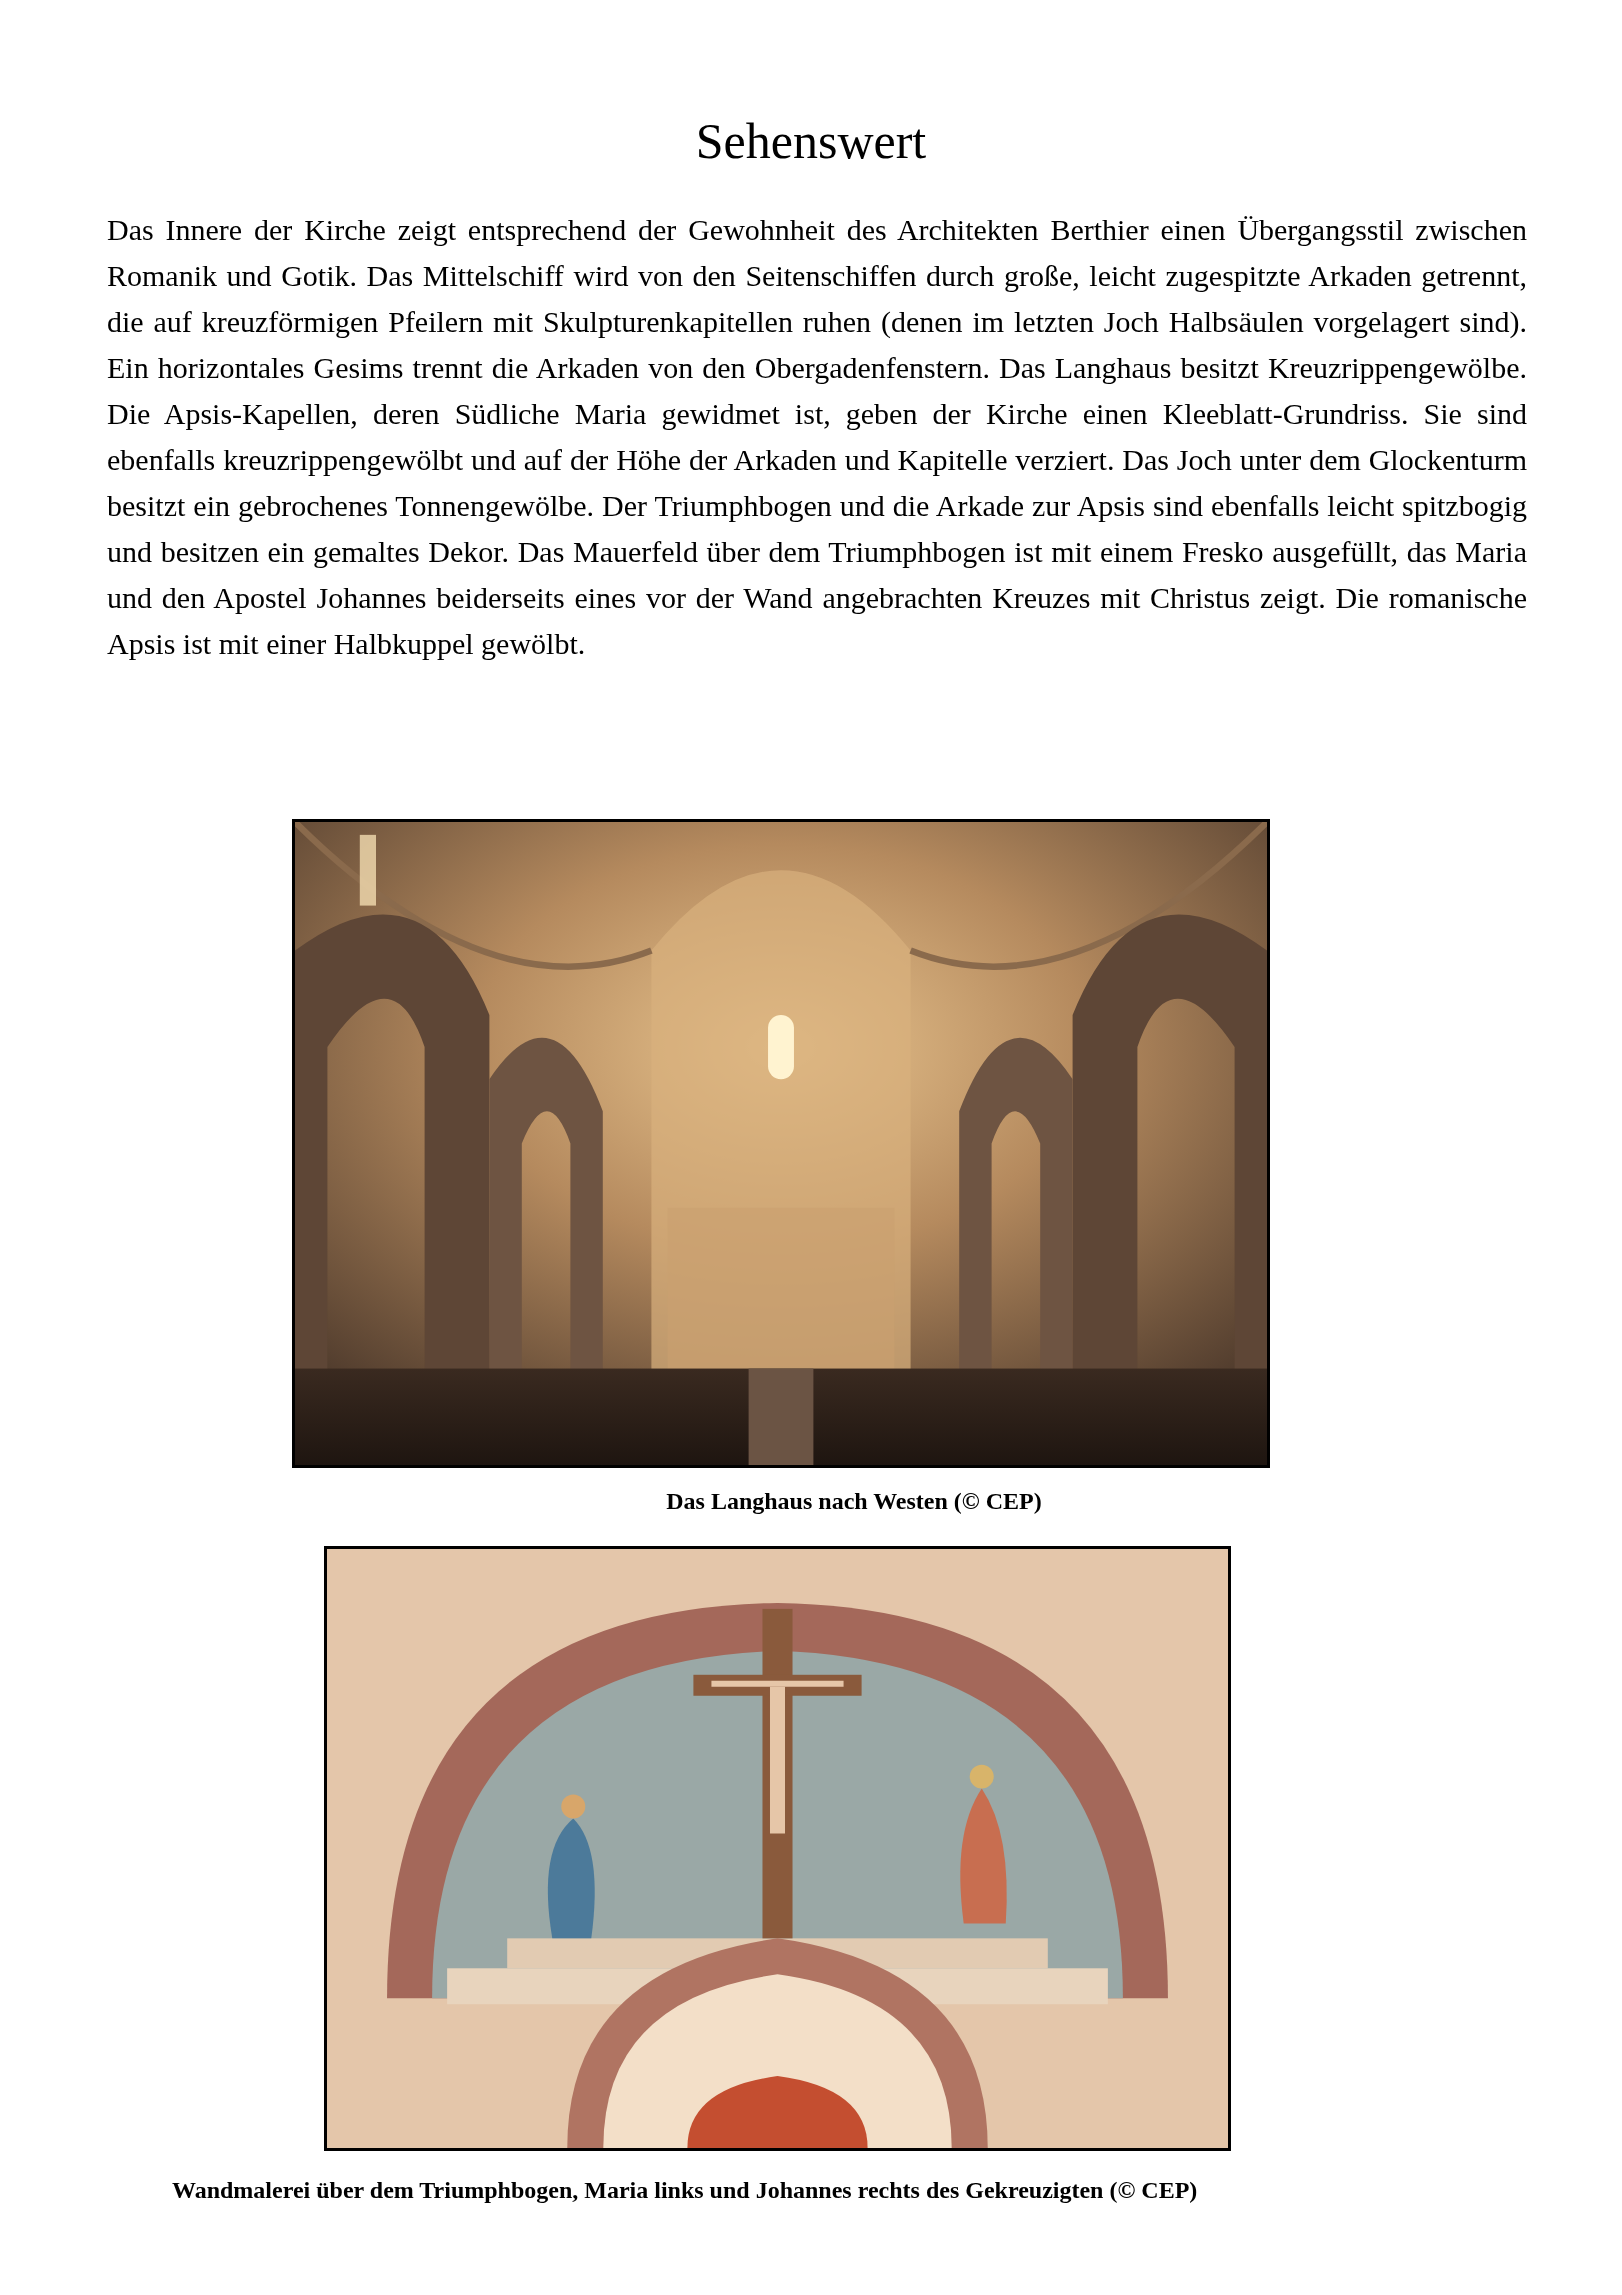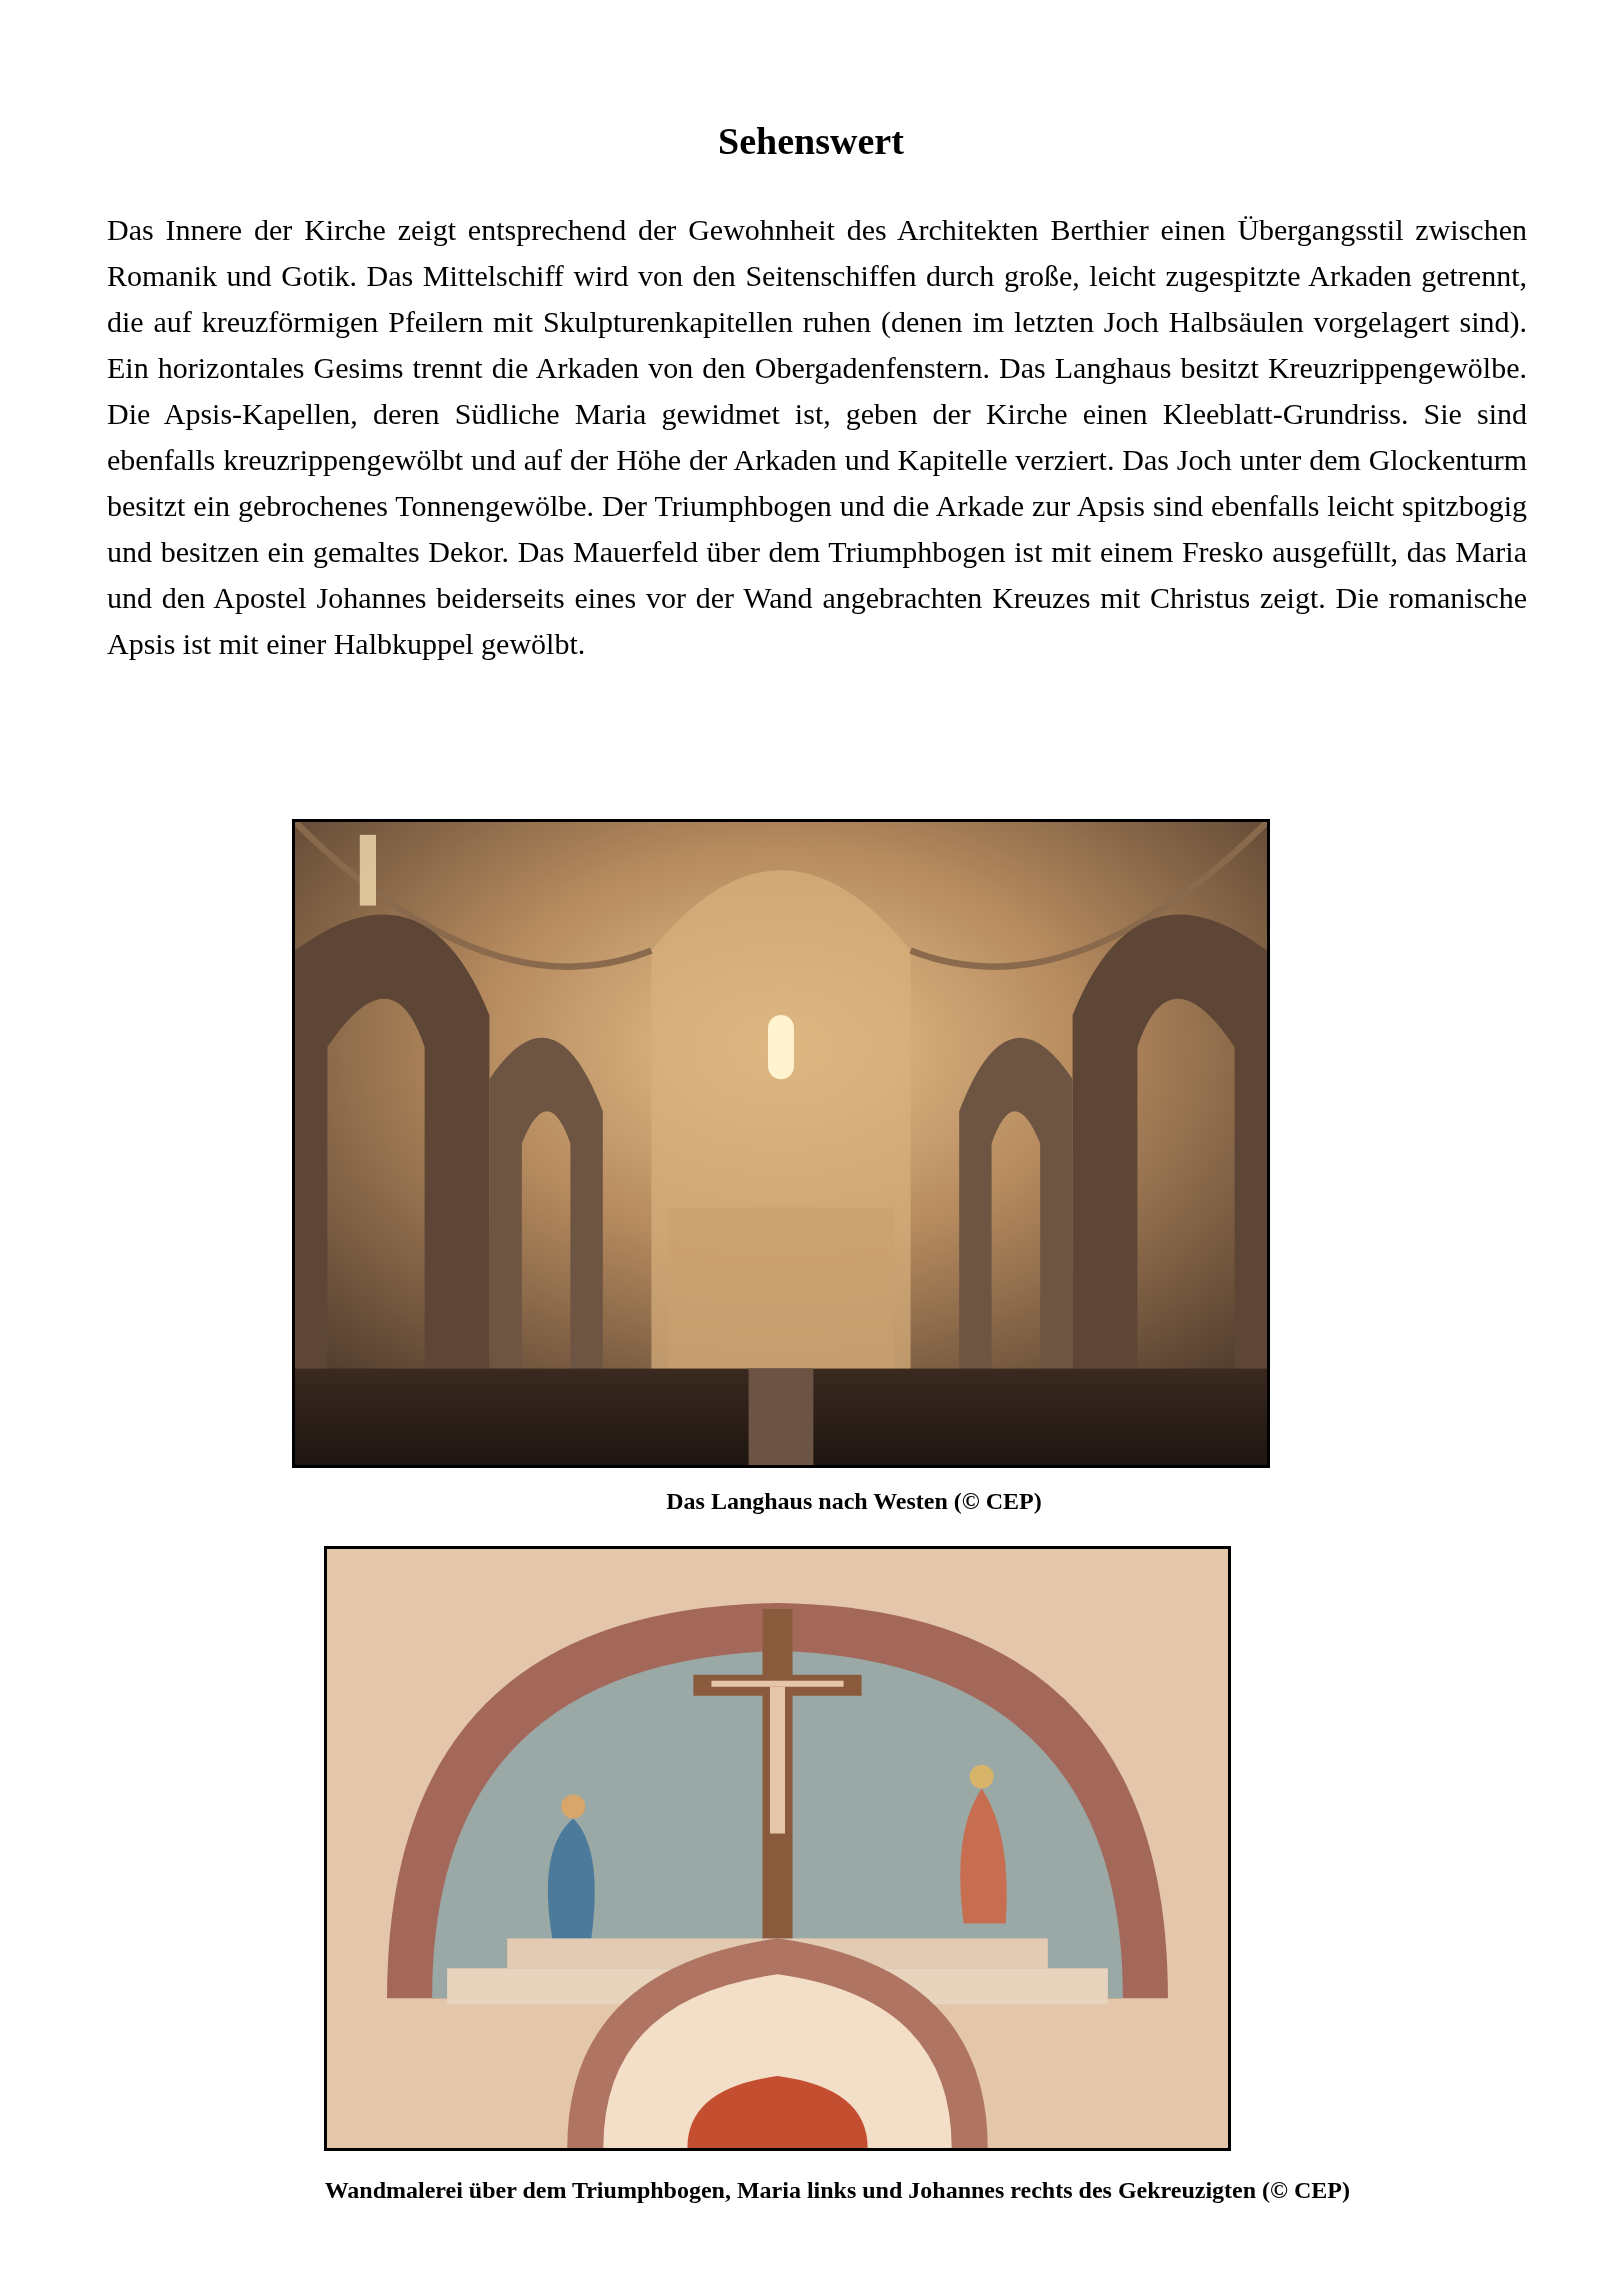--- a/index.html
+++ b/index.html
@@ -1,24 +1,24 @@
 <!DOCTYPE html>
 <html style="font-size:10.5px"><head>
 <meta charset="utf-8">
 <style>
   html, body { margin: 0; padding: 0; background: #ffffff; }
   body { width: 1622px; height: 2295px; position: relative; overflow: hidden; font-family: "Liberation Serif", "DejaVu Serif", serif; color: #000; }
-  .title { position: absolute; top: 105px; left: 0; width: 1622px; text-align: center; font-weight: bold; font-size: 38px; line-height: 72px; margin: 0; }
+  .title { position: absolute; top: 105px; left: 0; width: 1622px; text-align: center; font-weight: normal; font-size: 50px; line-height: 72px; margin: 0; }
   .body-text { position: absolute; top: 207px; left: 107px; width: 1420px; font-size: 30px; line-height: 46px; text-align: justify; margin: 0; }
   .photo { position: absolute; border: 3.3px solid #000; box-sizing: border-box; overflow: hidden; }
   .photo1 { left: 292px; top: 819px; width: 978px; height: 649px; }
   .photo2 { left: 324px; top: 1546px; width: 907px; height: 605px; }
   .caption { position: absolute; left: 0; width: 1622px; text-align: center; font-weight: bold; font-size: 24px; line-height: 33px; margin: 0; }
   .cap1 { top: 1485px; padding-left: 43px; }
-  .cap2 { top: 2174px; left: 172px; width: 1178px; text-align: right; }
+  .cap2 { top: 2174px; left: 172px; width: 1178px; text-align: left; }
   svg { display: block; width: 100%; height: 100%; }
 </style>
 </head>
 <body>
 
 <h1 class="title">Sehenswert</h1>
 
 <p class="body-text">Das Innere der Kirche zeigt entsprechend der Gewohnheit des Architekten Berthier einen Übergangsstil zwischen Romanik und Gotik. Das Mittelschiff wird von den Seitenschiffen durch große, leicht zugespitzte Arkaden getrennt, die auf kreuzförmigen Pfeilern mit Skulpturenkapitellen ruhen (denen im letzten Joch Halbsäulen vorgelagert sind). Ein horizontales Gesims trennt die Arkaden von den Obergadenfenstern. Das Langhaus besitzt Kreuzrippengewölbe. Die Apsis-Kapellen, deren Südliche Maria gewidmet ist, geben der Kirche einen Kleeblatt-Grundriss. Sie sind ebenfalls kreuzrippengewölbt und auf der Höhe der Arkaden und Kapitelle verziert. Das Joch unter dem Glockenturm besitzt ein gebrochenes Tonnengewölbe. Der Triumphbogen und die Arkade zur Apsis sind ebenfalls leicht spitzbogig und besitzen ein gemaltes Dekor. Das Mauerfeld über dem Triumphbogen ist mit einem Fresko ausgefüllt, das Maria und den Apostel Johannes beiderseits eines vor der Wand angebrachten Kreuzes mit Christus zeigt. Die romanische Apsis ist mit einer Halbkuppel gewölbt.</p>
 
 <div class="photo photo1">

